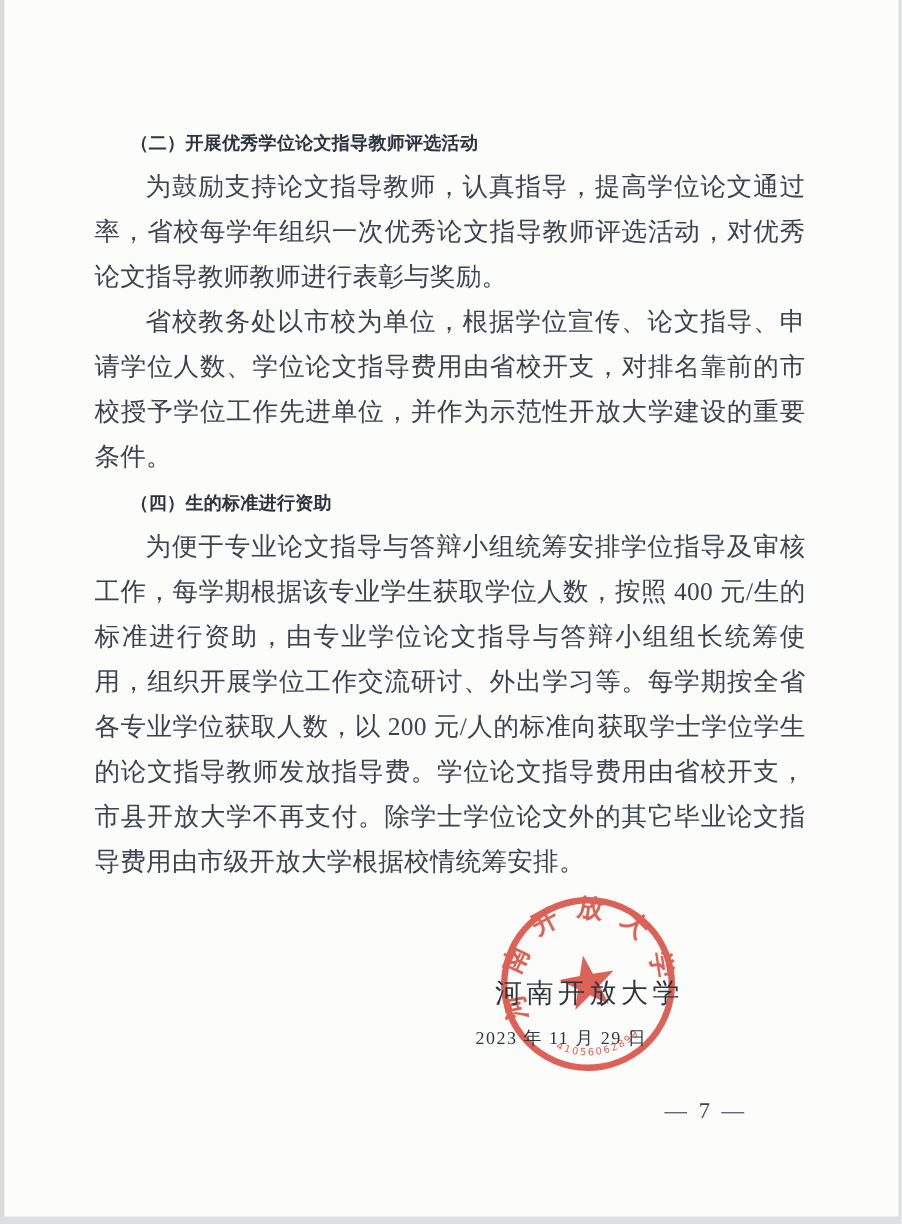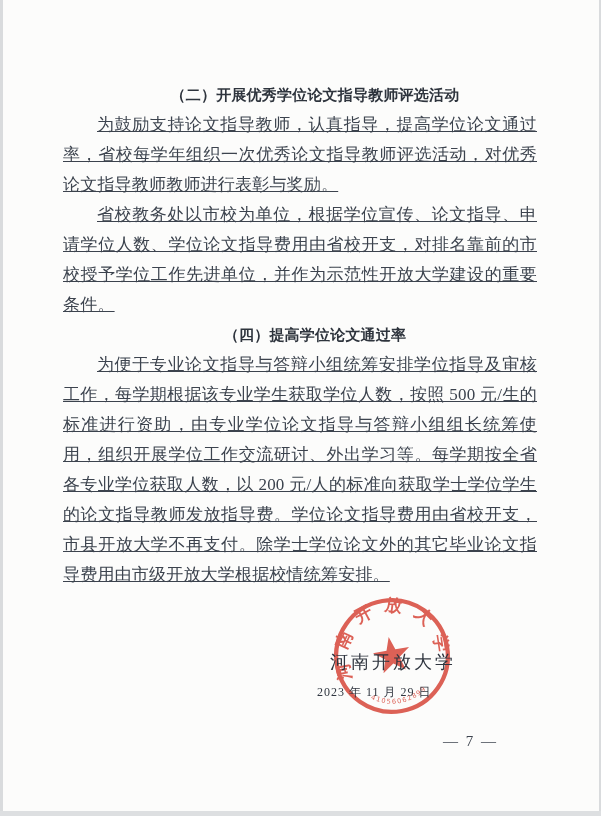--- a/index.html
+++ b/index.html
@@ -11,23 +11,23 @@
   }
   .edge-left{position:absolute;left:0;top:0;width:3px;height:816px;background:#d9dbdd;}
   .edge-right{position:absolute;right:0;top:0;width:2px;height:816px;background:#d9dbdd;}
   .edge-bottom{position:absolute;left:0;bottom:0;width:601px;height:5px;background:#dddfe1;}
   .content{
     position:absolute;left:63px;top:80px;width:474px;
     font-size:17px;line-height:30px;letter-spacing:0.2px;
   }
   .heading{
     font-family:"Liberation Sans","DejaVu Sans",sans-serif;
-    font-weight:700;color:#2e343d;text-indent:2em;font-size:15px;text-align:center;
+    font-weight:700;color:#2e343d;text-indent:2em;font-size:12px;
   }
-  .para{text-align:justify;text-indent:2em;text-decoration:underline;}
+  .para{text-align:justify;text-indent:2em;}
   .seal{position:absolute;left:326px;top:590px;width:132px;height:132px;z-index:1;opacity:0.88;}
   .seal-ring{fill:none;stroke:#d84c40;stroke-width:4.2;}
   .star{fill:#d84c40;}
   .seal-arc-text{fill:#d84c40;font-size:17px;letter-spacing:11px;
     font-family:"Liberation Serif","DejaVu Serif",serif;font-weight:600;}
   .seal-num-text{fill:#d84c40;font-size:6.5px;letter-spacing:1.3px;
     font-family:"DejaVu Sans","Liberation Sans",sans-serif;}
   .sig-org{
     position:absolute;left:330px;top:650px;z-index:2;
     font-size:18px;letter-spacing:3px;color:#2f353f;
@@ -48,22 +48,22 @@
 
   <div class="content">
     <section>
       <div class="heading">（二）开展优秀学位论文指导教师评选活动</div>
       <div class="para">为鼓励支持论文指导教师，认真指导，提高学位论文通过率，省校每学年组织一次优秀论文指导教师评选活动，对优秀论文指导教师教师进行表彰与奖励。</div>
     </section>
     <section>
       <div class="para">省校教务处以市校为单位，根据学位宣传、论文指导、申请学位人数、学位论文指导费用由省校开支，对排名靠前的市校授予学位工作先进单位，并作为示范性开放大学建设的重要条件。</div>
     </section>
     <section>
-      <div class="heading">（四）提高学位论文通过率</div>
-      <div class="para">为便于专业论文指导与答辩小组统筹安排学位指导及审核工作，每学期根据该专业学生获取学位人数，按照 500 元/生的标准进行资助，由专业学位论文指导与答辩小组组长统筹使用，组织开展学位工作交流研讨、外出学习等。每学期按全省各专业学位获取人数，以 200 元/人的标准向获取学士学位学生的论文指导教师发放指导费。学位论文指导费用由省校开支，市县开放大学不再支付。除学士学位论文外的其它毕业论文指导费用由市级开放大学根据校情统筹安排。</div>
+      <div class="heading">（四）生的标准进行资助</div>
+      <div class="para">为便于专业论文指导与答辩小组统筹安排学位指导及审核工作，每学期根据该专业学生获取学位人数，按照 400 元/生的标准进行资助，由专业学位论文指导与答辩小组组长统筹使用，组织开展学位工作交流研讨、外出学习等。每学期按全省各专业学位获取人数，以 200 元/人的标准向获取学士学位学生的论文指导教师发放指导费。学位论文指导费用由省校开支，市县开放大学不再支付。除学士学位论文外的其它毕业论文指导费用由市级开放大学根据校情统筹安排。</div>
     </section>
   </div>
 
   <svg class="seal" viewBox="0 0 130 130">
     <g transform="rotate(-10 65 65)">
       <circle class="seal-ring" cx="65" cy="65" r="55"></circle>
       <polygon class="star" points="65,46 69.41,58.93 83.07,59.13 72.13,67.32 76.17,80.37 65,72.5 53.83,80.37 57.87,67.32 46.93,59.13 60.59,58.93"></polygon>
       <path id="sealTextArc" d="M 25.1 83.6 A 44 44 0 1 1 104.9 83.6" fill="none"></path>
       <path id="sealNumArc" d="M 28 93.9 A 47 47 0 0 0 102 93.9" fill="none"></path>
       <text class="seal-arc-text" text-anchor="middle">

